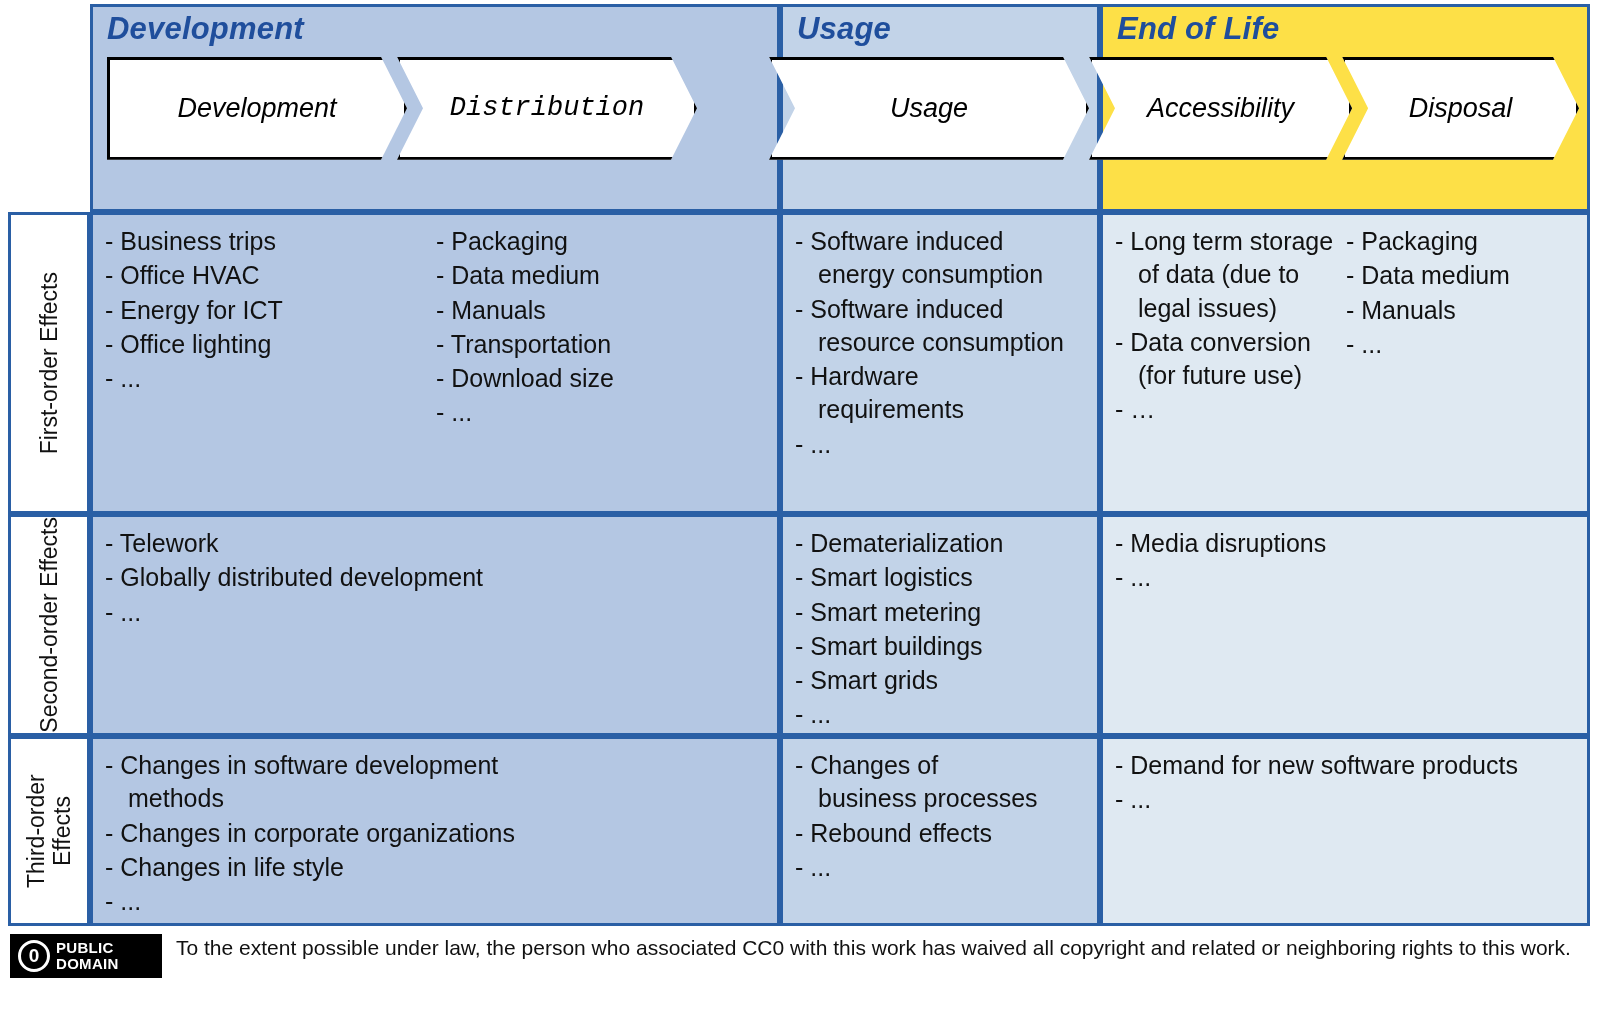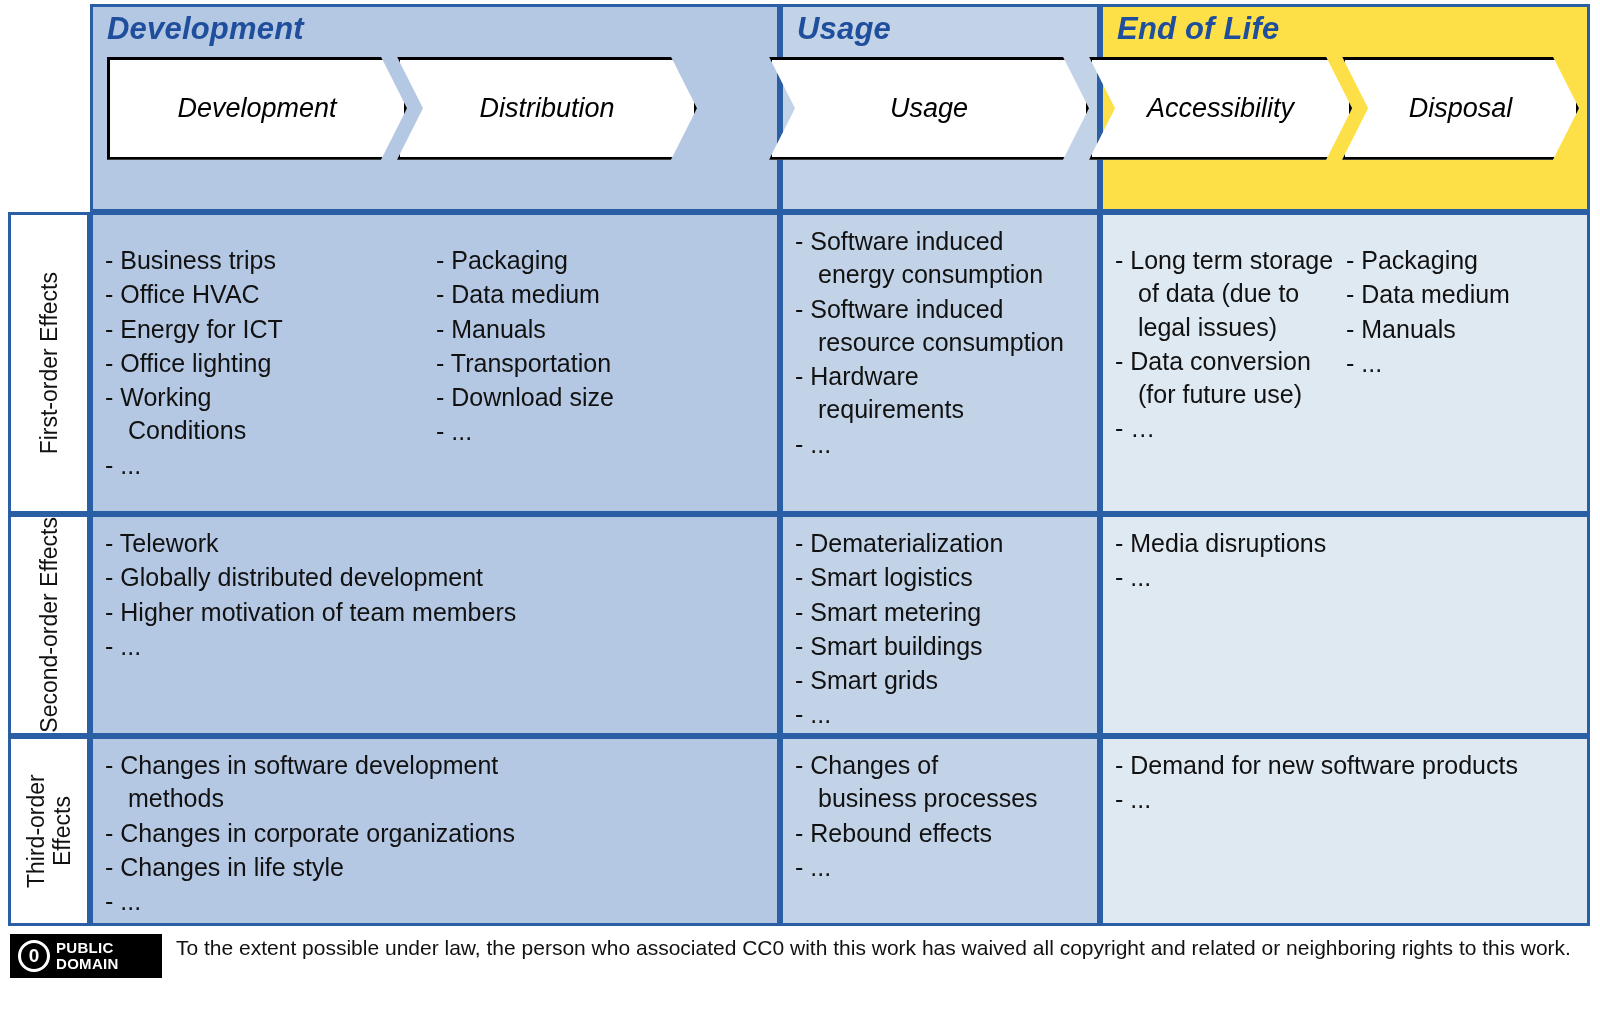--- a/index.html
+++ b/index.html
@@ -69,21 +69,21 @@
     font-style: italic;
     font-size: 27px;
     color: #000;
     box-sizing: border-box;
     clip-path: polygon(0 0, calc(100% - 26px) 0, 100% 50%, calc(100% - 26px) 100%, 0 100%, 26px 50%);
   }
   .chev.first {
     clip-path: polygon(0 0, calc(100% - 26px) 0, 100% 50%, calc(100% - 26px) 100%, 0 100%);
   }
   .chev.w-dev { width: 300px; }
-  .chev.w-dist { width: 300px; margin-left: -14px; }
+  .chev.w-dist { width: 300px; margin-left: -14px; font-family: Liberation Mono, monospace; }
   .chev.w-usage { width: 322px; margin-left: 0; }
   .chev.w-deact { width: 300px; }
   .chev.w-disp { width: 270px; margin-left: -14px; }
 
   
   .phase-band.dev .chevrons { padding-left: 14px; }
   .phase-band.usage .chevrons { padding-left: 0; margin-left: -14px; }
   .phase-band.eol .chevrons { padding-left: 0; margin-left: -14px; }
 
   
@@ -116,21 +116,21 @@
     overflow: hidden;
   }
   .cell.dev   { background: #b4c7e3; }
   .cell.usage { background: #c2d3e8; }
   .cell.eol   { background: #dfe9f2; }
 
   .cols {
     display: flex;
     gap: 0;
   }
-  .col { flex: 0 0 auto; margin-top: 19px; }
+  .col { flex: 0 0 auto; }
   .col.half { width: 50%; }
 
   ul.items {
     margin: 0;
     padding: 0;
     list-style: none;
   }
   ul.items li {
     font-size: 25px;
     line-height: 1.33;
@@ -231,22 +231,20 @@
     </div>
 
     <div class="cell dev">
       <div class="cols">
         <div class="col half">
           <ul class="items">
             <li>-  Business trips</li>
             <li>-  Office HVAC</li>
             <li>-  Energy for ICT</li>
             <li>-  Office lighting</li>
-            <li>-  Working
-    Conditions</li>
             <li>-  ...</li>
           </ul>
         </div>
         <div class="col half">
           <ul class="items">
             <li>-  Packaging</li>
             <li>-  Data medium</li>
             <li>-  Manuals</li>
             <li>-  Transportation</li>
             <li>-  Download size</li>
@@ -293,21 +291,20 @@
 
     <div class="row-label">
       <span>Second-order
 Effects</span>
     </div>
 
     <div class="cell dev">
       <ul class="items">
         <li>-  Telework</li>
         <li>-  Globally distributed development</li>
-        <li>-  Higher motivation of team members</li>
         <li>-  ...</li>
       </ul>
     </div>
 
     <div class="cell usage">
       <ul class="items">
         <li>-  Dematerialization</li>
         <li>-  Smart logistics</li>
         <li>-  Smart metering</li>
         <li>-  Smart buildings</li>

